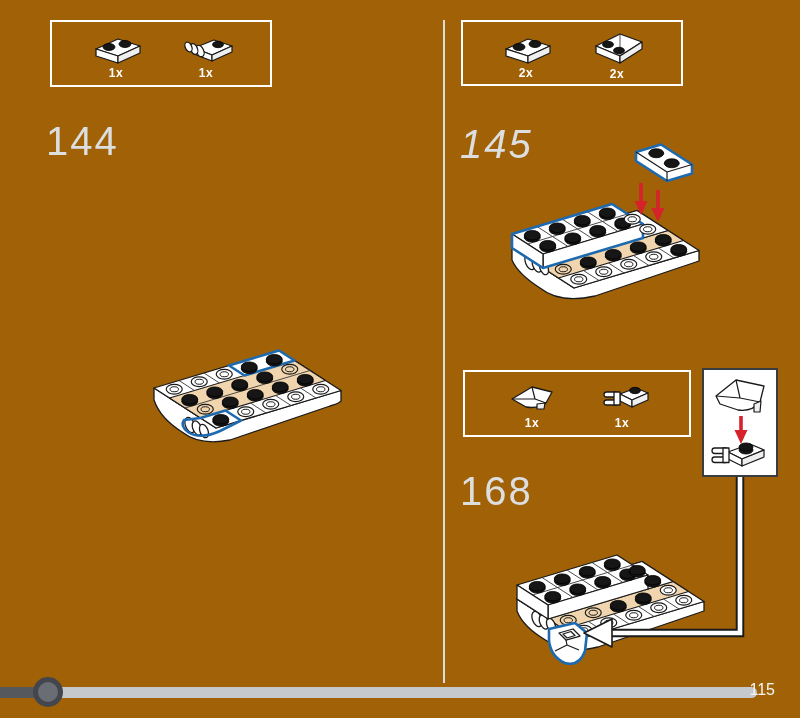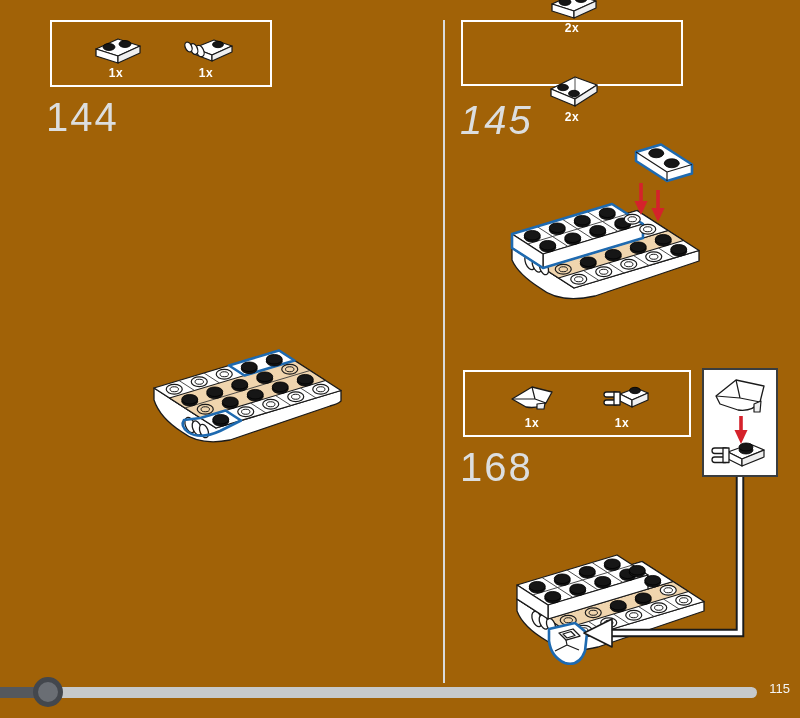--- a/index.html
+++ b/index.html
@@ -5,30 +5,30 @@
   html,body{margin:0;padding:0;}
   body{font-family:"Liberation Sans", sans-serif; background:#6f7276;}
   .canvas{position:relative;width:800px;height:718px;background:#a16207;overflow:hidden;}
 
   
   .parts-box{position:absolute;border:2px solid #ffffff;display:flex;align-items:center;justify-content:center;gap:34px;box-sizing:border-box;}
   .part-cell{display:flex;flex-direction:column;align-items:center;}
   .part-qty{color:#ffffff;font-size:12px;font-weight:700;letter-spacing:.5px;margin-top:1px;}
 
   
-  .step-number{position:absolute;color:#DCDEDF;font-size:40px;font-weight:300;letter-spacing:2px;line-height:1;}
+  .step-number{position:absolute;color:#DCDEDF;font-size:40px;font-weight:300;letter-spacing:2px;line-height:1;margin-top:24px;}
 
   
   .divider{position:absolute;left:443px;top:20px;width:2px;height:663px;background:#D9DBDD;}
 
   
   .progress-track{position:absolute;left:0;top:687px;width:757px;height:11px;background:#C6C9CB;border-radius:0 6px 6px 0;}
   .progress-fill{position:absolute;left:0;top:687px;width:44px;height:11px;background:#55585D;}
   .progress-knob{position:absolute;left:33px;top:677px;width:30px;height:30px;border-radius:50%;background:#6A6E74;border:5px solid #43474D;box-sizing:border-box;}
-  .page-label{position:absolute;right:10px;top:681px;color:#F4F5F5;font-size:13px;}
+  .page-label{position:absolute;right:25px;top:681px;color:#F4F5F5;font-size:16px;}
 
   
   svg{display:block;}
   .ln{fill:none;stroke:#1a1a1a;stroke-width:1.2;stroke-linejoin:round;}
   .face{fill:#ffffff;stroke:#1a1a1a;stroke-width:1.3;stroke-linejoin:round;}
   .face-sh{fill:#EFEFEF;stroke:#1a1a1a;stroke-width:1.2;stroke-linejoin:round;}
   .tanface{fill:#F0D5AE;stroke:#1a1a1a;stroke-width:1.1;stroke-linejoin:round;}
   .seam{fill:none;stroke:#3a3a3a;stroke-width:.9;}
   .blue{fill:none;stroke:#1E6AB0;stroke-width:2.6;stroke-linejoin:round;stroke-linecap:round;}
   .bluef{fill:#ffffff;stroke:#1E6AB0;stroke-width:2.6;stroke-linejoin:round;}
@@ -149,21 +149,21 @@
         <ellipse class="st-ri" cx="130.75" cy="76.25" rx="4.2" ry="2.5"></ellipse>
       <ellipse class="st-r" cx="155.75" cy="68.75" rx="8" ry="4.8"></ellipse>
         <ellipse class="st-ri" cx="155.75" cy="68.75" rx="4.2" ry="2.5"></ellipse>
       <ellipse class="st-r" cx="180.75" cy="61.25" rx="8" ry="4.8"></ellipse>
         <ellipse class="st-ri" cx="180.75" cy="61.25" rx="4.2" ry="2.5"></ellipse>
     </g>
   </svg>
 
   <div class="divider"></div>
 
-  <div class="parts-box" style="left:461px;top:20px;width:222px;height:66px;flex-direction:column;">
+  <div class="parts-box" style="left:461px;top:20px;width:222px;height:66px;">
     <div class="part-cell">
       <svg width="56" height="38" viewBox="0 0 56 38">
         <polygon class="face" points="8,22 30,12 52,19 30,29"></polygon>
         <polygon class="face" points="8,22 30,29 30,36 8,29"></polygon>
         <polygon class="face-sh" points="30,29 52,19 52,26 30,36"></polygon>
         <ellipse class="st-b" cx="21" cy="20" rx="6" ry="3.5"></ellipse>
         <ellipse class="st-b" cx="37" cy="17" rx="6" ry="3.5"></ellipse>
       </svg>
       <span class="part-qty">2x</span>
     </div>

